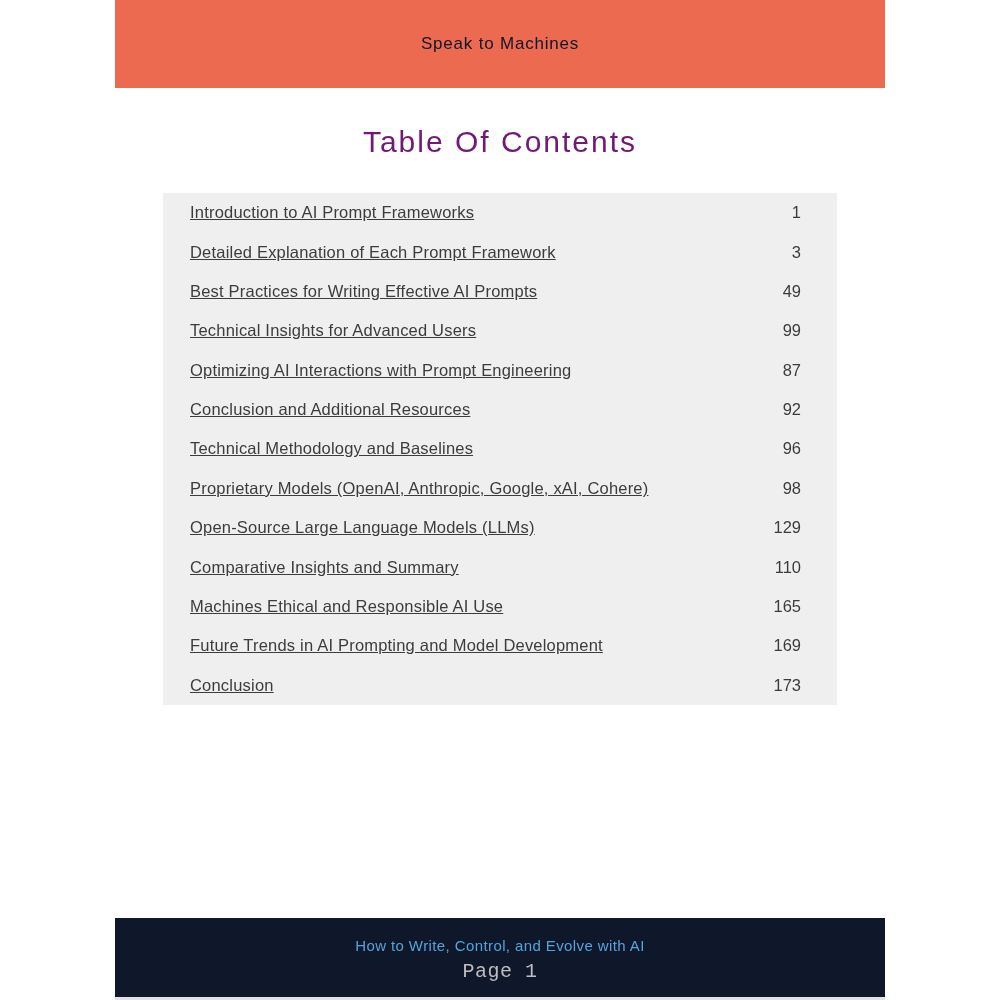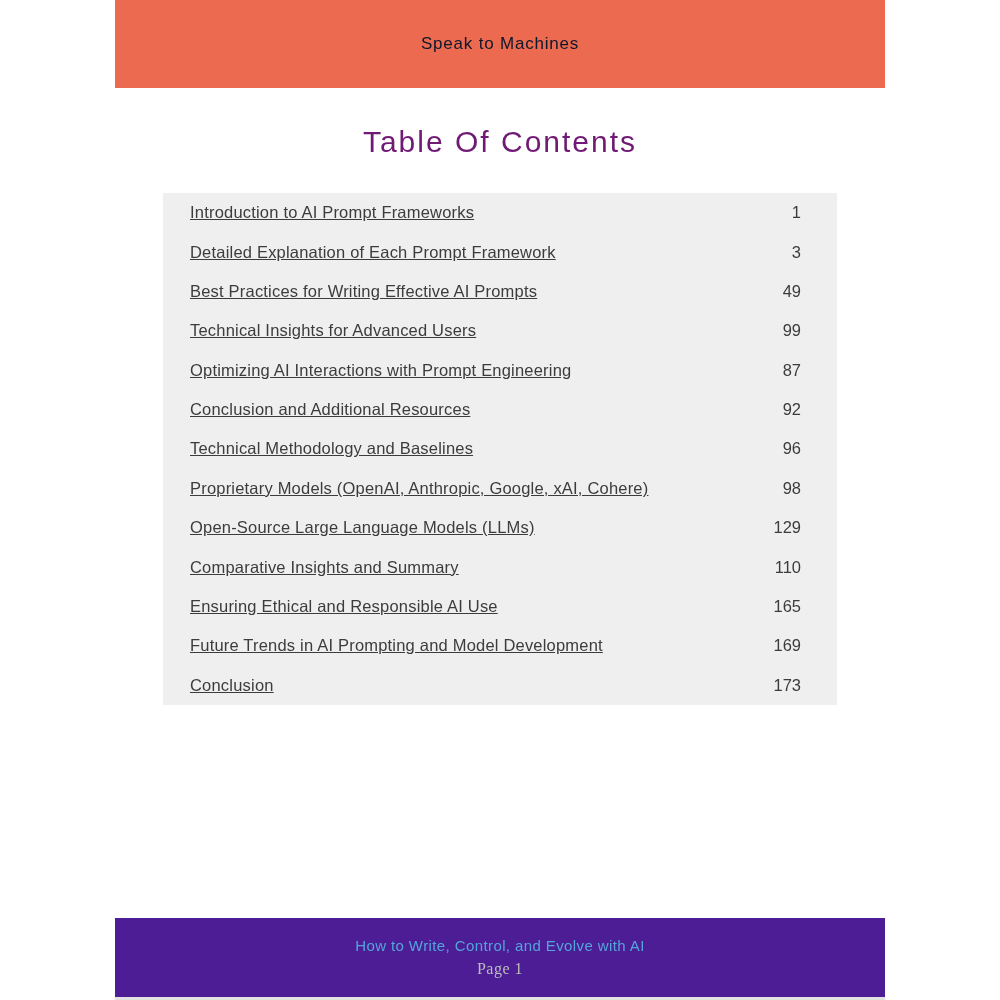--- a/index.html
+++ b/index.html
@@ -75,33 +75,33 @@
     text-align: right;
   }
 
   
   .footer {
     position: absolute;
     left: 115px;
     top: 918px;
     width: 770px;
     height: 79px;
-    background: #4c1d95;
+    background: #0f172a;
     text-align: center;
   }
   .footer-subtitle {
     padding-top: 19px;
     font-size: 15px;
     color: #54A4DB;
     letter-spacing: 0.4px;
   }
   .footer-page {
     margin-top: 6px;
-    font-family: Liberation Serif, serif;
-    font-size: 16px;
+    font-family: Liberation Mono, monospace;
+    font-size: 20px;
     color: #BDBDBD;
     letter-spacing: 0.5px;
   }
 
   
   .bottom-edge {
     position: absolute;
     left: 115px;
     top: 997px;
     width: 770px;
@@ -155,21 +155,21 @@
       </div>
       <div class="toc-row">
         <span class="toc-entry-label">Open-Source Large Language Models (LLMs)</span>
         <span class="toc-entry-page">129</span>
       </div>
       <div class="toc-row">
         <span class="toc-entry-label">Comparative Insights and Summary</span>
         <span class="toc-entry-page">110</span>
       </div>
       <div class="toc-row">
-        <span class="toc-entry-label">Ensuring Ethical and Responsible AI Use</span>
+        <span class="toc-entry-label">Machines Ethical and Responsible AI Use</span>
         <span class="toc-entry-page">165</span>
       </div>
       <div class="toc-row">
         <span class="toc-entry-label">Future Trends in AI Prompting and Model Development</span>
         <span class="toc-entry-page">169</span>
       </div>
       <div class="toc-row">
         <span class="toc-entry-label">Conclusion</span>
         <span class="toc-entry-page">173</span>
       </div>

